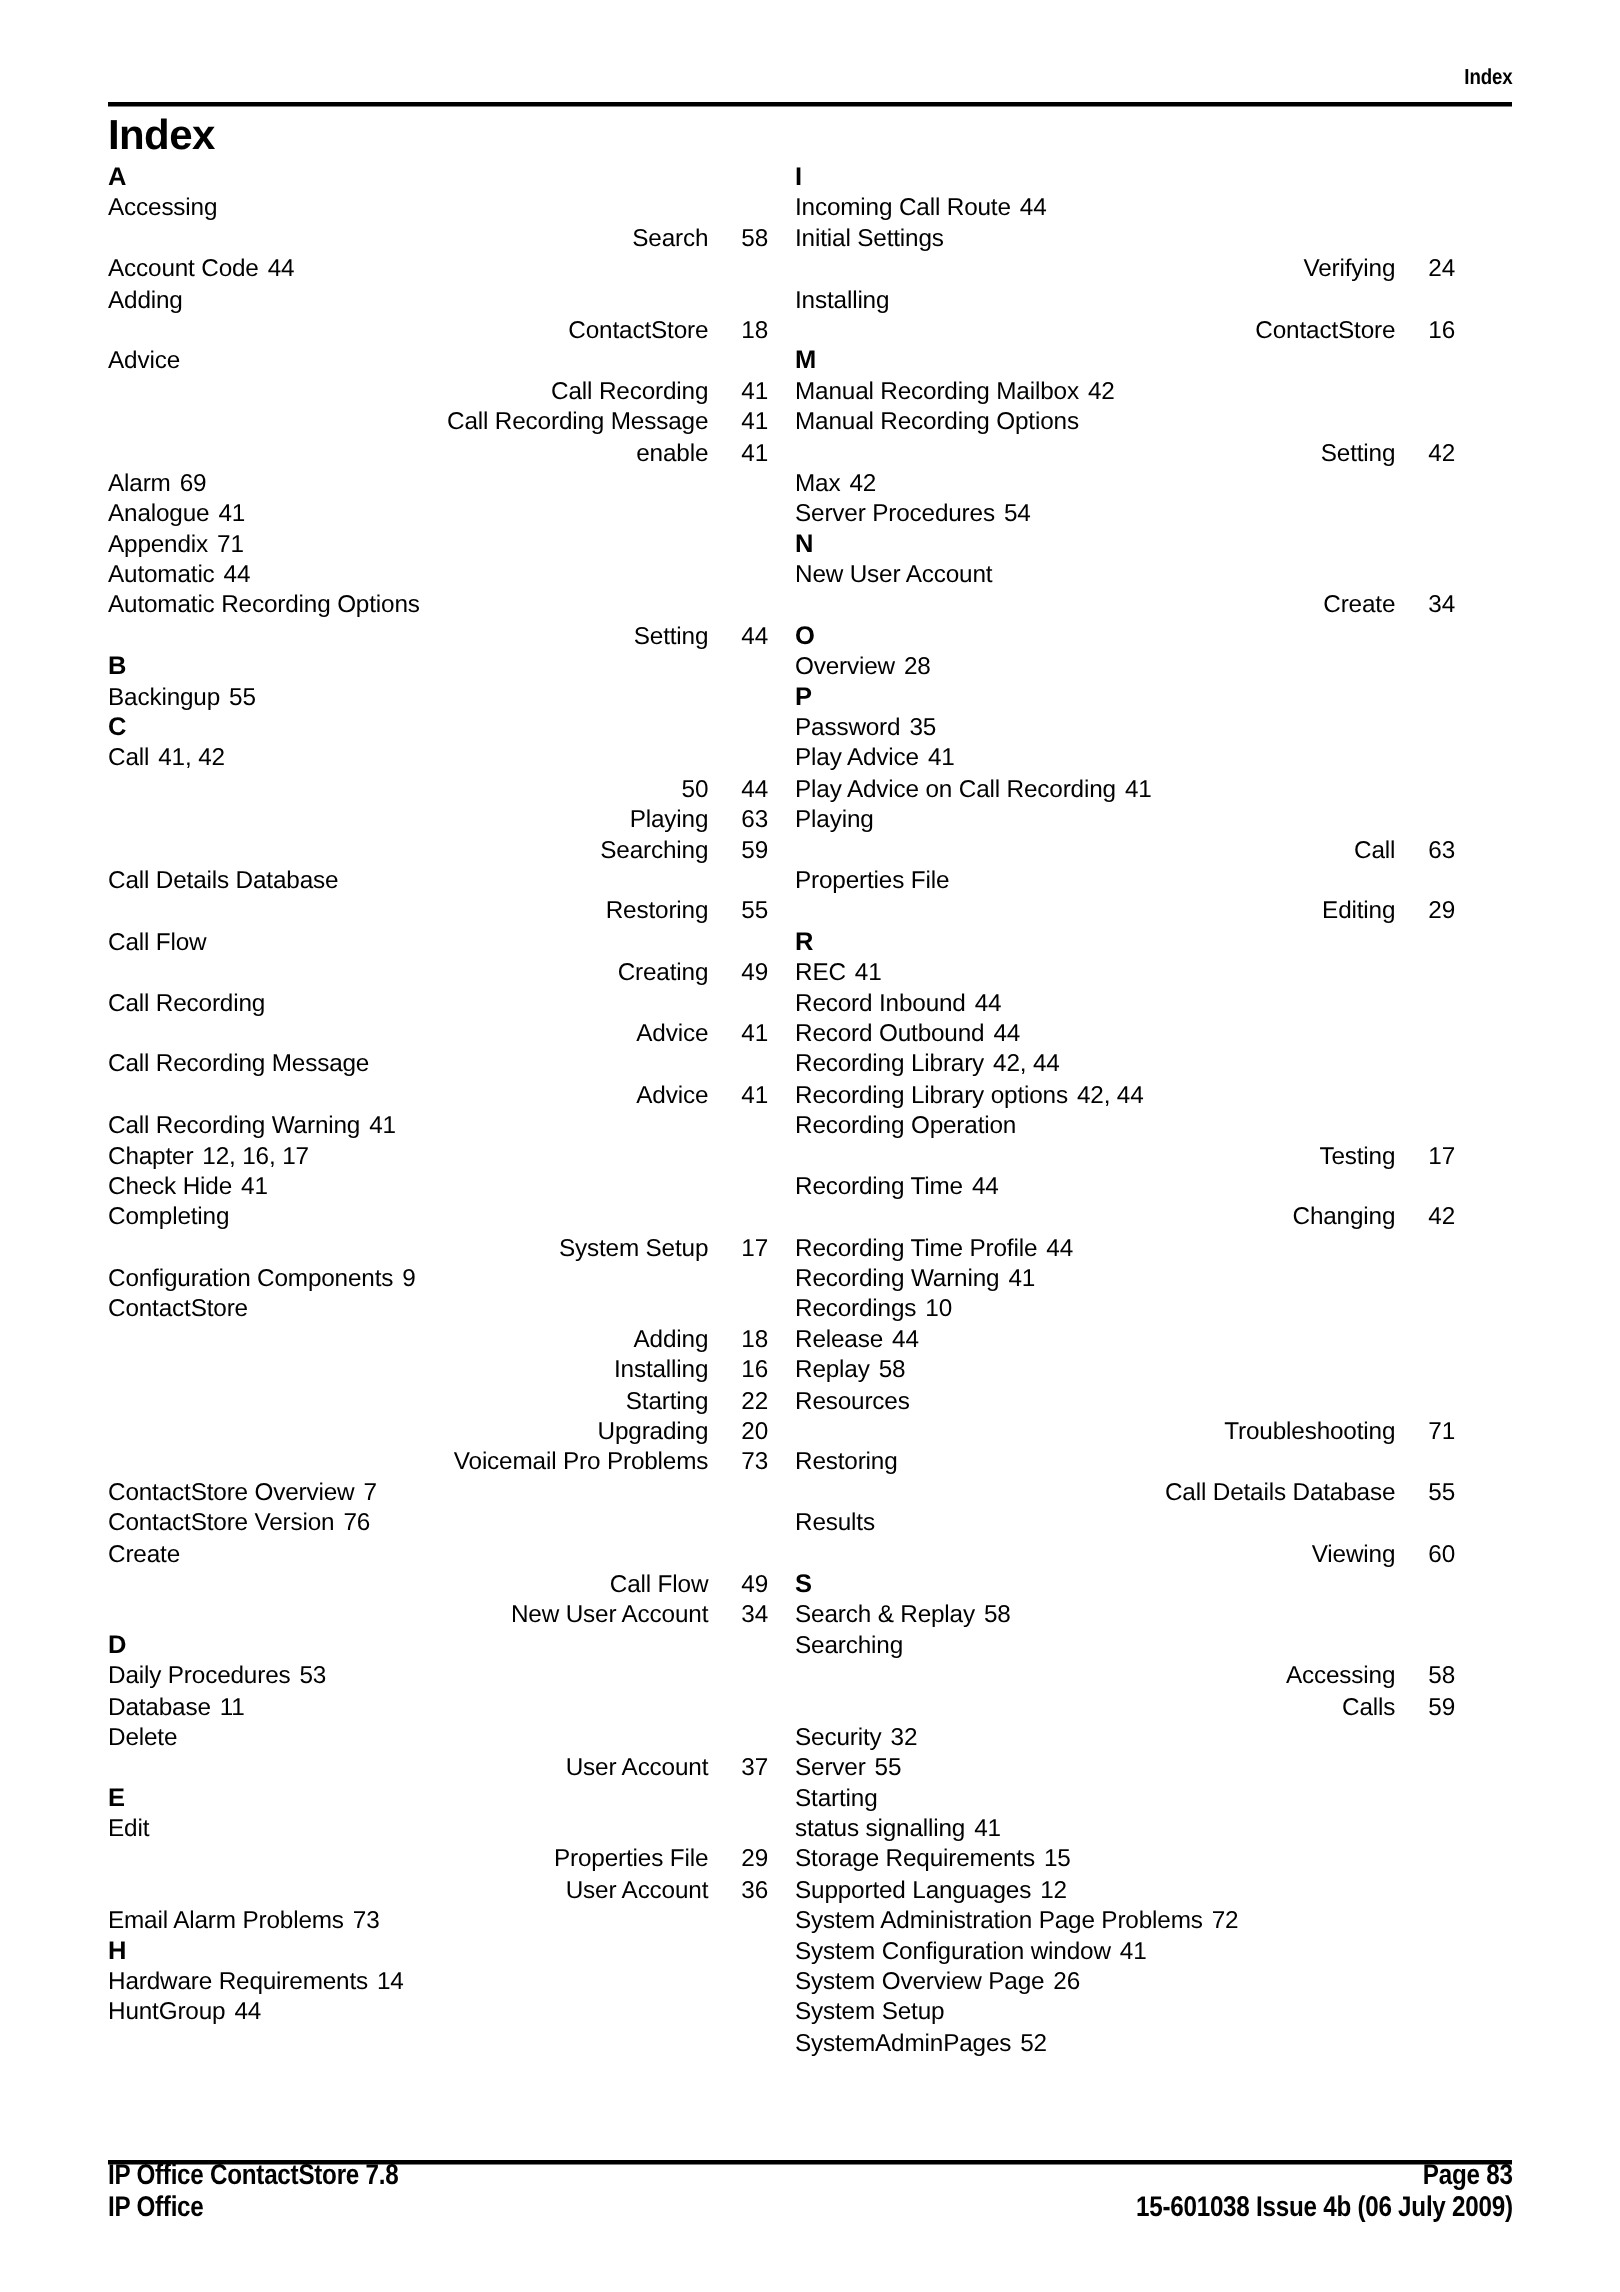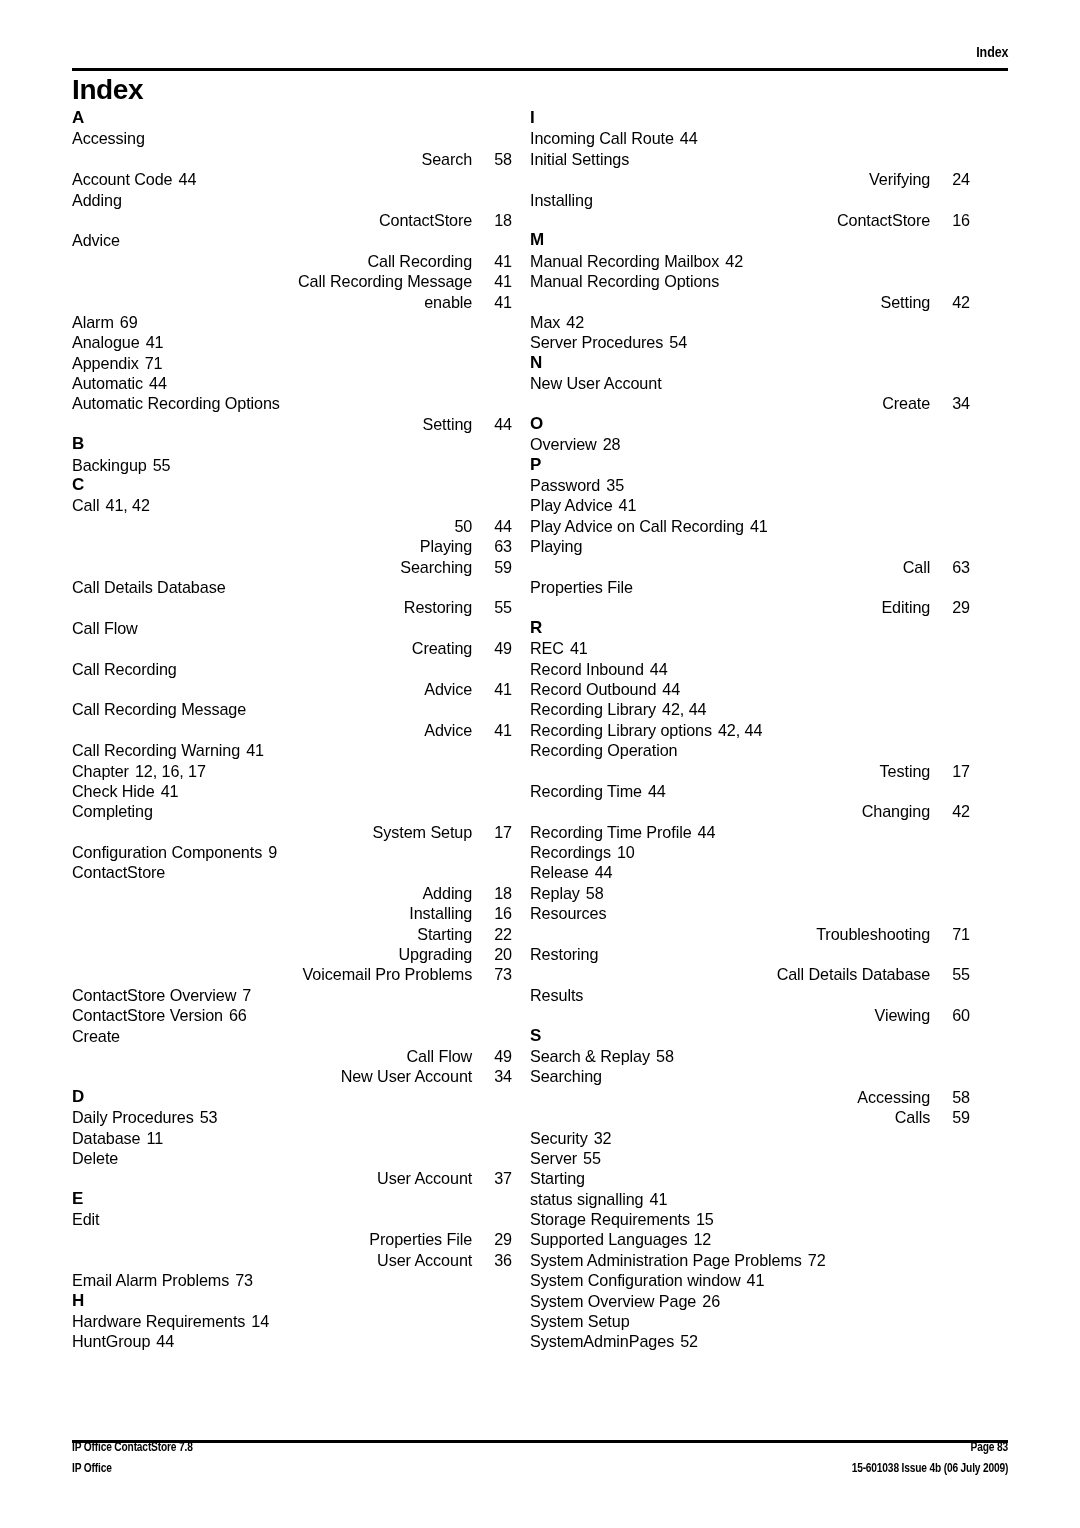--- a/index.html
+++ b/index.html
@@ -120,21 +120,21 @@
     position: absolute;
     left: 0;
     top: 0;
     width: 936px;
     height: 0;
     border-top: 3px solid #000;
   }
   .footer-row {
     position: relative;
     height: 21px;
-    font-size: 12px;
+    font-size: 19px;
     font-weight: bold;
     font-family: "Liberation Sans Narrow", "Liberation Sans", sans-serif;
     letter-spacing: -0.2px;
   }
   .footer-row:first-of-type { margin-top: 6px; }
   .footer-left {
     position: absolute;
     left: 0;
     top: 0;
     transform: scaleX(0.85);
@@ -201,21 +201,21 @@
         <div class="entry"><span>Completing</span></div>
         <div class="entry sub"><span>System Setup</span><span class="pg">17</span></div>
         <div class="entry"><span>Configuration Components</span><span class="pg">9</span></div>
         <div class="entry"><span>ContactStore</span></div>
         <div class="entry sub"><span>Adding</span><span class="pg">18</span></div>
         <div class="entry sub"><span>Installing</span><span class="pg">16</span></div>
         <div class="entry sub"><span>Starting</span><span class="pg">22</span></div>
         <div class="entry sub"><span>Upgrading</span><span class="pg">20</span></div>
         <div class="entry sub"><span>Voicemail Pro Problems</span><span class="pg">73</span></div>
         <div class="entry"><span>ContactStore Overview</span><span class="pg">7</span></div>
-        <div class="entry"><span>ContactStore Version</span><span class="pg">66</span></div>
+        <div class="entry"><span>ContactStore Version</span><span class="pg">76</span></div>
         <div class="entry"><span>Create</span></div>
         <div class="entry sub"><span>Call Flow</span><span class="pg">49</span></div>
         <div class="entry sub"><span>New User Account</span><span class="pg">34</span></div>
         <div class="letter">D</div>
         <div class="entry"><span>Daily Procedures</span><span class="pg">53</span></div>
         <div class="entry"><span>Database</span><span class="pg">11</span></div>
         <div class="entry"><span>Delete</span></div>
         <div class="entry sub"><span>User Account</span><span class="pg">37</span></div>
         <div class="letter">E</div>
         <div class="entry"><span>Edit</span></div>
@@ -256,20 +256,21 @@
         <div class="entry"><span>REC</span><span class="pg">41</span></div>
         <div class="entry"><span>Record Inbound</span><span class="pg">44</span></div>
         <div class="entry"><span>Record Outbound</span><span class="pg">44</span></div>
         <div class="entry"><span>Recording Library</span><span class="pg">42, 44</span></div>
         <div class="entry"><span>Recording Library options</span><span class="pg">42, 44</span></div>
         <div class="entry"><span>Recording Operation</span></div>
         <div class="entry sub"><span>Testing</span><span class="pg">17</span></div>
         <div class="entry"><span>Recording Time</span><span class="pg">44</span></div>
         <div class="entry sub"><span>Changing</span><span class="pg">42</span></div>
         <div class="entry"><span>Recording Time Profile</span><span class="pg">44</span></div>
+        <div class="entry"><span>Recording Warning</span><span class="pg">41</span></div>
         <div class="entry"><span>Recordings</span><span class="pg">10</span></div>
         <div class="entry"><span>Release</span><span class="pg">44</span></div>
         <div class="entry"><span>Replay</span><span class="pg">58</span></div>
         <div class="entry"><span>Resources</span></div>
         <div class="entry sub"><span>Troubleshooting</span><span class="pg">71</span></div>
         <div class="entry"><span>Restoring</span></div>
         <div class="entry sub"><span>Call Details Database</span><span class="pg">55</span></div>
         <div class="entry"><span>Results</span></div>
         <div class="entry sub"><span>Viewing</span><span class="pg">60</span></div>
         <div class="letter">S</div>

